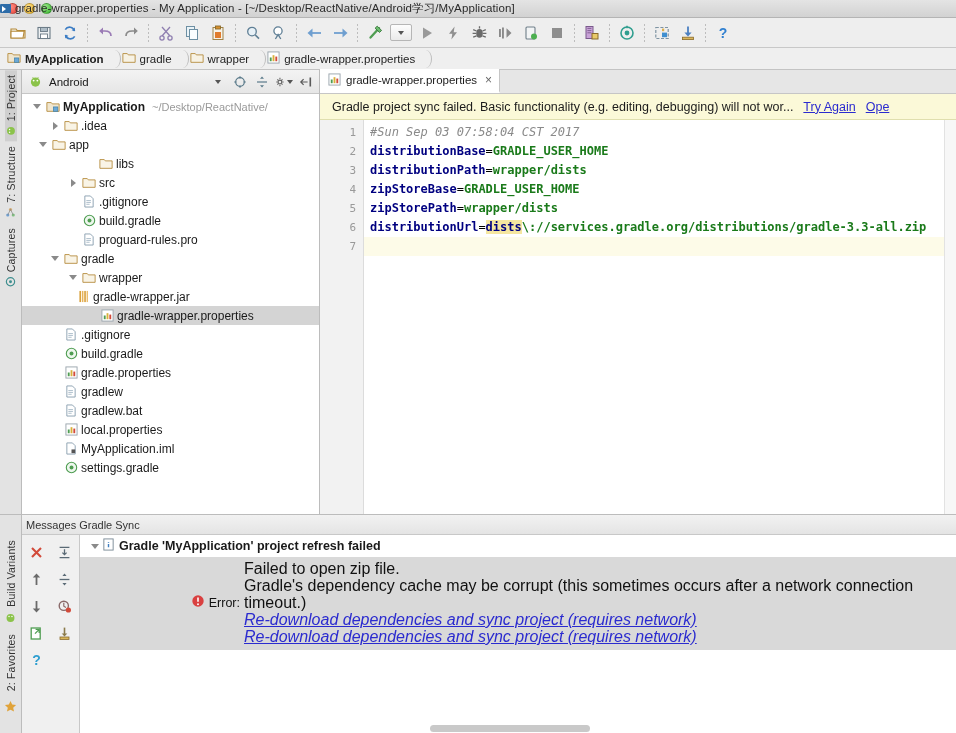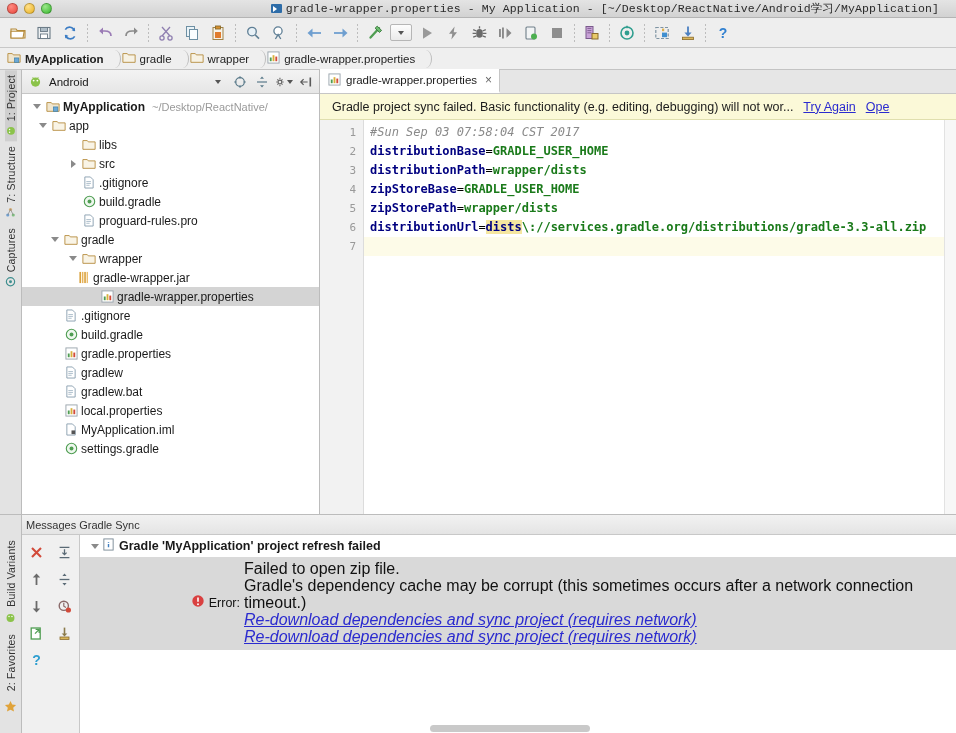--- a/index.html
+++ b/index.html
@@ -19,23 +19,23 @@
     background:linear-gradient(#e4e4e4,#d2d2d2);
     border-bottom:1px solid #b4b4b4;
     display:flex; align-items:center;
   }
   .traffic { display:flex; gap:6px; padding-left:7px; align-items:center; }
   .dot { width:11px; height:11px; border-radius:50%; border:1px solid rgba(0,0,0,.22); }
   .dot.red{background:radial-gradient(circle at 35% 30%,#ff8a80,#e8463c);}
   .dot.yellow{background:radial-gradient(circle at 35% 30%,#ffe08a,#e9b122);}
   .dot.green{background:radial-gradient(circle at 35% 30%,#9ce88a,#35b62c);}
   .title-text {
-    position:absolute; left:0; right:17px; text-align:right;
+    position:absolute; left:0; right:4px; text-align:left;
     font-size:11.5px; color:#2a2a2a; letter-spacing:.1px;
-    pointer-events:none; white-space:nowrap;font-family:Liberation Mono, monospace;
+    pointer-events:none; white-space:nowrap;
   }
   .title-appicon{
     display:inline-block; width:11px; height:9px; vertical-align:-1px;
     margin-right:4px; background:#2d6ca8; border-radius:1px; position:relative;
   }
   .title-appicon:after{
     content:""; position:absolute; left:2px; top:1.5px;
     border-left:4px solid #fff; border-top:3px solid transparent; border-bottom:3px solid transparent;
   }
 
@@ -506,32 +506,43 @@
             </span>
             <span class="ricon">
               <svg width="14" height="13" viewBox="0 0 16 14">
                 <path d="M1 2.5h5l1.2 1.5H15v8.5H1z" fill="#f0e6cf" stroke="#b58a3a" stroke-width="1"></path>
                 <rect x="8.5" y="7.5" width="5" height="5" fill="#6aa9d8" stroke="#3f7fa8" stroke-width=".8"></rect>
               </svg>
             </span>
             <span class="rlabel bold">MyApplication</span>
             <span class="rpath">~/Desktop/ReactNative/</span>
           </div>
+          <div class="row" style="padding-left: 26px;">
+            <span class="arrow collapsed">
+              <i></i>
+            </span>
+            <span class="ricon">
+              <svg width="14" height="13" viewBox="0 0 16 14">
+                <path d="M1 2.5h5l1.2 1.5H15v8.5H1z" fill="#f9f4e6" stroke="#b58a3a" stroke-width="1"></path>
+              </svg>
+            </span>
+            <span class="rlabel">.idea</span>
+          </div>
           <div class="row" style="padding-left: 14px;">
             <span class="arrow expanded">
               <i></i>
             </span>
             <span class="ricon">
               <svg width="14" height="13" viewBox="0 0 16 14">
                 <path d="M1 2.5h5l1.2 1.5H15v8.5H1z" fill="#f9f4e6" stroke="#b58a3a" stroke-width="1"></path>
               </svg>
             </span>
             <span class="rlabel">app</span>
           </div>
-          <div class="row" style="padding-left: 44px;">
+          <div class="row" style="padding-left: 44px; margin-left: 17px;">
             <span class="arrow "></span>
             <span class="ricon">
               <svg width="14" height="13" viewBox="0 0 16 14">
                 <path d="M1 2.5h5l1.2 1.5H15v8.5H1z" fill="#f9f4e6" stroke="#b58a3a" stroke-width="1"></path>
               </svg>
             </span>
             <span class="rlabel">libs</span>
           </div>
           <div class="row" style="padding-left: 44px;">
             <span class="arrow collapsed">

